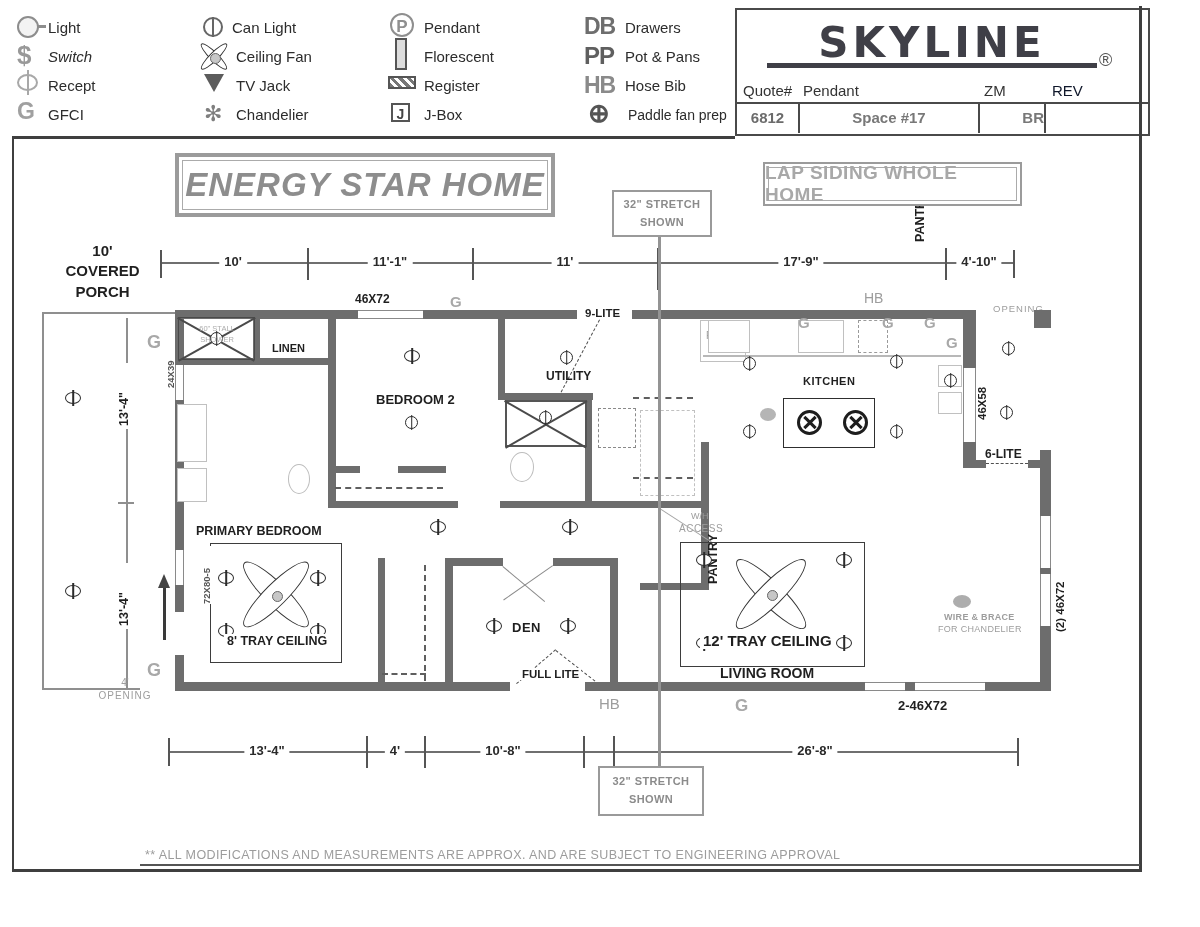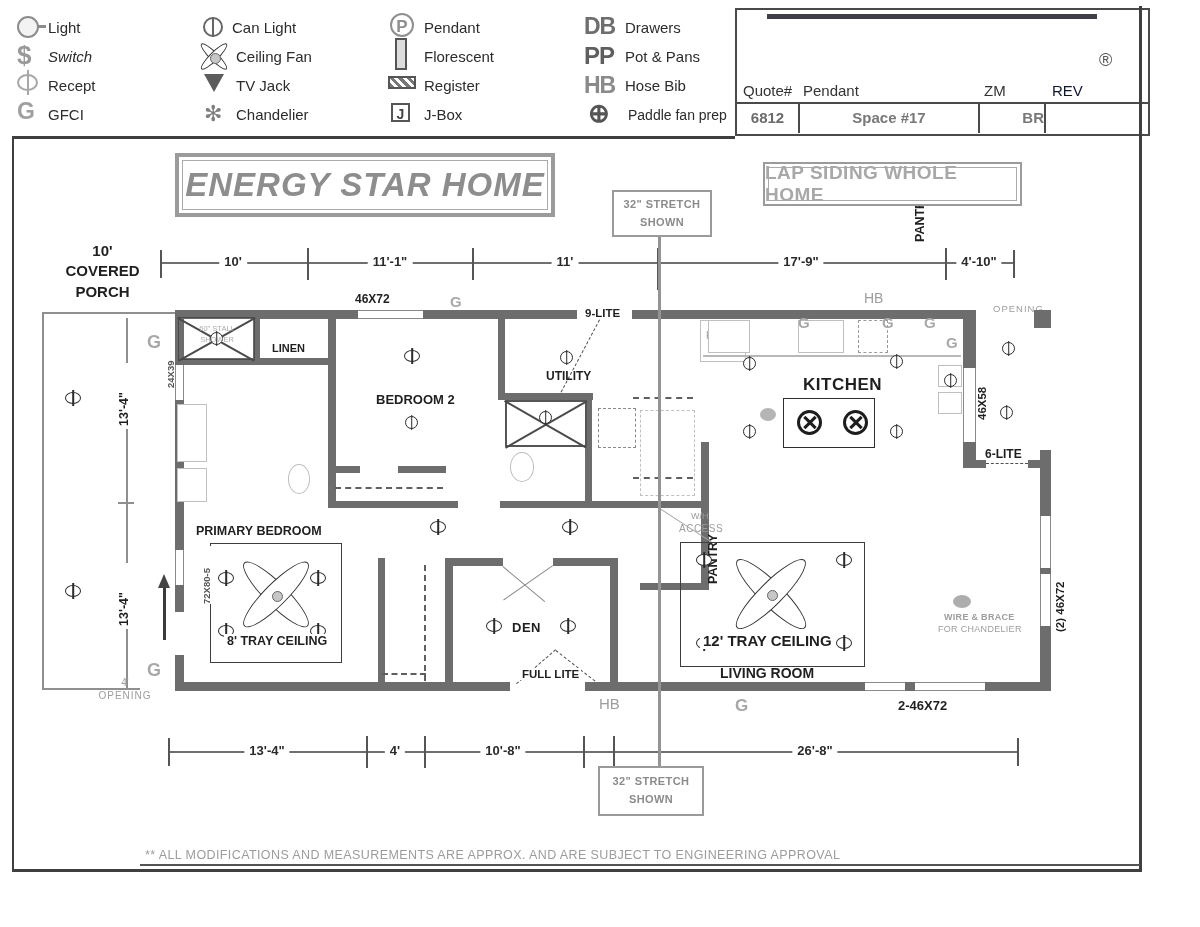--- a/index.html
+++ b/index.html
@@ -83,20 +83,21 @@
   <span class="legend-label" style="left:625px;top:19px;">Drawers</span>
   <span class="abs" style="left:584px;top:42px;font-size:24px;font-weight:bold;color:#5f5f5f;letter-spacing:-1px;">PP</span>
   <span class="legend-label" style="left:625px;top:48px;">Pot &amp; Pans</span>
   <span class="abs" style="left:584px;top:72px;font-size:23px;font-weight:bold;color:#8a8a8a;letter-spacing:-1px;">HB</span>
   <span class="legend-label" style="left:625px;top:77px;">Hose Bib</span>
   <span class="abs" style="left:588px;top:98px;font-size:26px;font-weight:bold;color:#555;">⊕</span>
   <span class="legend-label" style="left:628px;top:107px;font-size:14px;">Paddle fan prep</span>
 
   <div class="abs" style="left:735px;top:8px;width:415px;height:128px;border:2.5px solid #4a4a4a;box-sizing:border-box;">
     <div style="position:absolute;left:30px;top:8px;width:330px;text-align:center;">
+      <span style="font-size:42px;font-weight:900;letter-spacing:4px;color:#3f3f47;font-family:'DejaVu Sans',sans-serif;">SKYLINE</span>
       <div style="height:5px;background:#3f3f47;margin-top:-4px;"></div>
     </div>
     <span style="position:absolute;left:362px;top:40px;font-size:18px;color:#555;">®</span>
     <span class="abs" style="left:6px;top:72px;font-size:15px;color:#333;">Quote#</span>
     <span class="abs" style="left:66px;top:72px;font-size:15px;color:#333;">Pendant</span>
     <span class="abs" style="left:247px;top:72px;font-size:15px;color:#333;">ZM</span>
     <span class="abs" style="left:315px;top:72px;font-size:15px;color:#0f172a;">REV</span>
     <div class="abs" style="left:0;top:92px;width:411px;height:2px;background:#4a4a4a;"></div>
     <div class="abs" style="left:61px;top:92px;width:2px;height:31px;background:#4a4a4a;"></div>
     <div class="abs" style="left:241px;top:92px;width:2px;height:31px;background:#4a4a4a;"></div>
@@ -259,21 +260,21 @@
   <div class="wall" style="left:640px;top:583px;width:69px;height:7px;"></div>
   <span class="vtext lbl" style="position:absolute;left:706px;top:462px;height:122px;font-size:12.5px;">PANTRY</span>
 
   <span class="glbl" style="left:691px;top:511px;font-size:9px;">W/H</span>
   <span class="glbl" style="left:679px;top:523px;font-size:10px;letter-spacing:.5px;">ACCESS</span>
   <div class="rline" style="left:712px;top:543px;width:62px;background:#a5a5a5;transform:rotate(213deg);"></div>
 
   <div class="lline" style="left:700px;top:320px;width:46px;height:42px;"></div>
   <span class="glbl" style="left:706px;top:330px;font-size:10px;letter-spacing:.5px;">PTRY</span>
 
-  <span class="lbl" style="left:803px;top:375px;font-size:17px;letter-spacing:.5px;">KITCHEN</span>
+  <span class="lbl" style="left:803px;top:375px;font-size:11px;letter-spacing:.5px;">KITCHEN</span>
   <div class="tline" style="left:703px;top:355px;width:258px;height:1.5px;background:#b8b8b8;"></div>
   <div class="lline" style="left:708px;top:320px;width:42px;height:33px;"></div>
   <div class="lline" style="left:798px;top:320px;width:46px;height:33px;"></div>
   <div class="abs" style="left:858px;top:320px;width:30px;height:33px;border:1.4px dashed #9a9a9a;box-sizing:border-box;"></div>
   <div class="lline" style="left:938px;top:365px;width:24px;height:22px;"></div>
   <div class="lline" style="left:938px;top:392px;width:24px;height:22px;"></div>
   <span class="light" style="left:944px;top:374px;"></span>
 
   <div class="abs" style="left:783px;top:398px;width:92px;height:50px;border:1.8px solid #2e2e2e;box-sizing:border-box;"></div>
   <span class="islandx" style="left:797px;top:410px;"></span>

